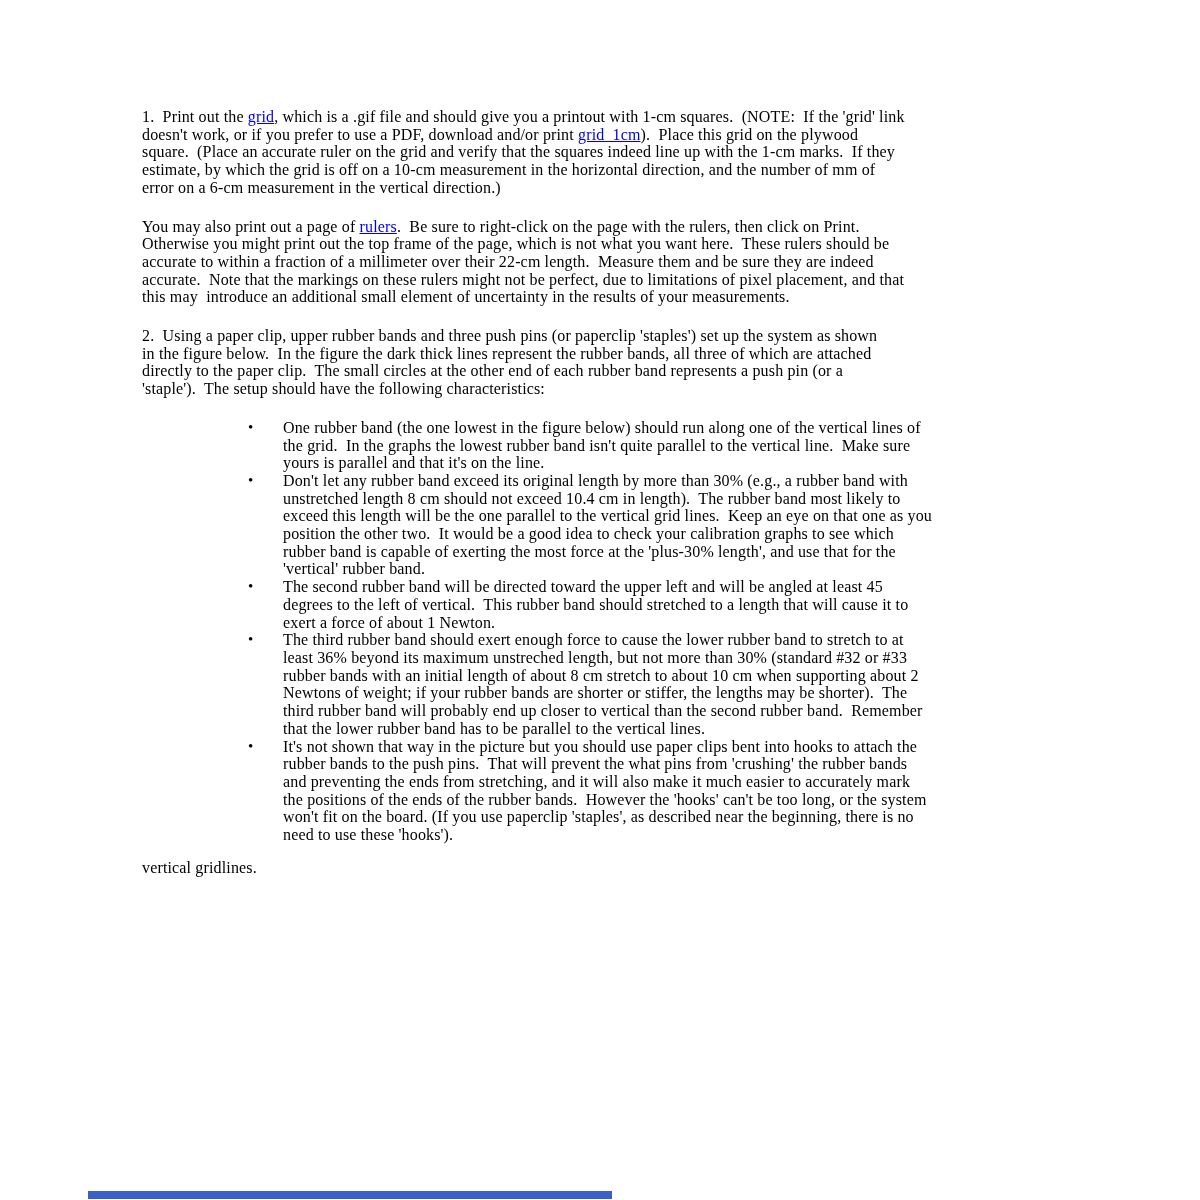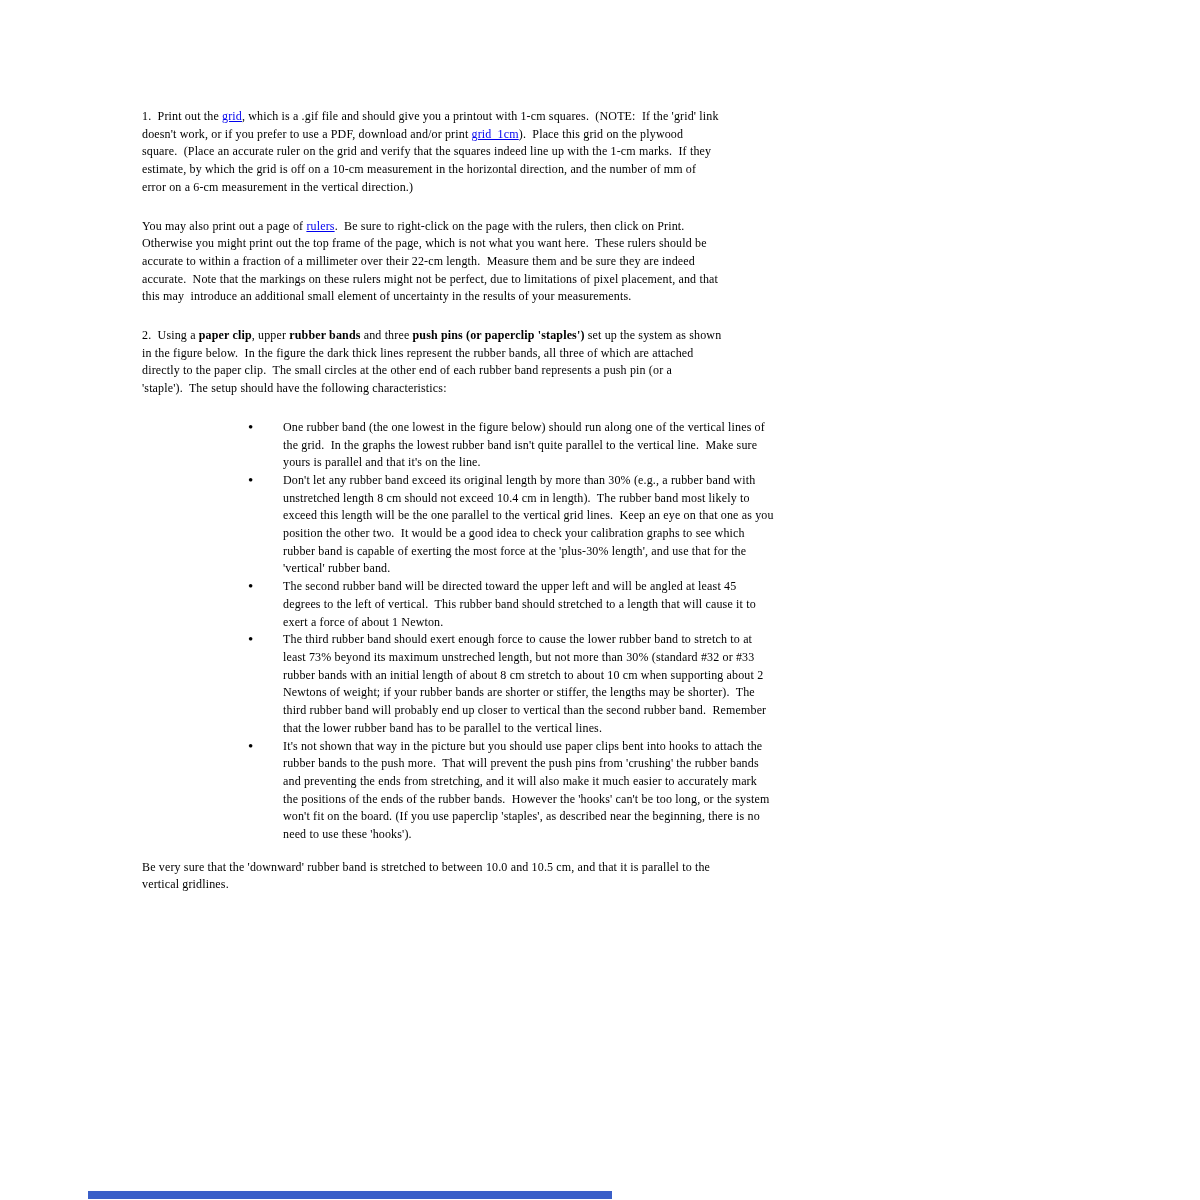--- a/index.html
+++ b/index.html
@@ -9,31 +9,31 @@
   body{
     width:1200px;height:1200px;position:relative;overflow:hidden;
     background:var(--bg);color:var(--fg);
     font-family:"Liberation Serif","DejaVu Serif",serif;
   }
   .doc{
     position:absolute;left:142px;top:108px;width:918px;
   }
   .line{
     white-space:pre;
-    font-size:12px;line-height:17.7px;letter-spacing:0.15px;
+    font-size:16px;line-height:17.7px;letter-spacing:0.15px;
   }
   .para{margin:0 0 21px 0;}
   .bullets{margin:0 0 15px 0;}
   .bullet-item{position:relative;padding-left:141px;}
   .bullet-marker{
     position:absolute;left:106px;top:0;
     font-size:15px;line-height:17.7px;
   }
   a.link{color:var(--link);text-decoration:underline;cursor:pointer;}
-  b{font-weight:bold;}
+  b{font-weight:normal;}
   .selection-bar{
     position:absolute;left:88px;top:1191px;width:524px;height:8px;
     background:var(--selbar);
   }
 </style>
 </head>
 <body>
 
 <div class="doc">
     <div class="para">
@@ -81,38 +81,37 @@
         <div class="bullet-content">
           <div class="line"><span>The second rubber band will be directed toward the upper left and will be angled at least 45</span></div>
           <div class="line"><span>degrees to the left of vertical.  This rubber band should stretched to a length that will cause it to</span></div>
           <div class="line"><span>exert a force of about 1 Newton.</span></div>
         </div>
       </div>
       <div class="bullet-item">
         <span class="bullet-marker">•</span>
         <div class="bullet-content">
           <div class="line"><span>The third rubber band should exert enough force to cause the lower rubber band to stretch to at</span></div>
-          <div class="line"><span>least 73% beyond its maximum unstreched length, but not more than 30% (standard #32 or #33</span></div>
+          <div class="line"><span>least 36% beyond its maximum unstreched length, but not more than 30% (standard #32 or #33</span></div>
           <div class="line"><span>rubber bands with an initial length of about 8 cm stretch to about 10 cm when supporting about 2</span></div>
           <div class="line"><span>Newtons of weight; if your rubber bands are shorter or stiffer, the lengths may be shorter).  The</span></div>
           <div class="line"><span>third rubber band will probably end up closer to vertical than the second rubber band.  Remember</span></div>
           <div class="line"><span>that the lower rubber band has to be parallel to the vertical lines.</span></div>
         </div>
       </div>
       <div class="bullet-item">
         <span class="bullet-marker">•</span>
         <div class="bullet-content">
           <div class="line"><span>It's not shown that way in the picture but you should use paper clips bent into hooks to attach the</span></div>
-          <div class="line"><span>rubber bands to the push more.  That will prevent the push pins from 'crushing' the rubber bands</span></div>
+          <div class="line"><span>rubber bands to the push pins.  That will prevent the what pins from 'crushing' the rubber bands</span></div>
           <div class="line"><span>and preventing the ends from stretching, and it will also make it much easier to accurately mark</span></div>
           <div class="line"><span>the positions of the ends of the rubber bands.  However the 'hooks' can't be too long, or the system</span></div>
           <div class="line"><span>won't fit on the board. (If you use paperclip 'staples', as described near the beginning, there is no</span></div>
           <div class="line"><span>need to use these 'hooks').</span></div>
         </div>
       </div>
     </div>
     <div class="para">
-      <div class="line"><span>Be very sure that the 'downward' rubber band is stretched to between 10.0 and 10.5 cm, and that it is parallel to the</span></div>
       <div class="line"><span>vertical gridlines.</span></div>
     </div>
   </div>
 
 <div class="selection-bar"></div>
 
 </body></html>

